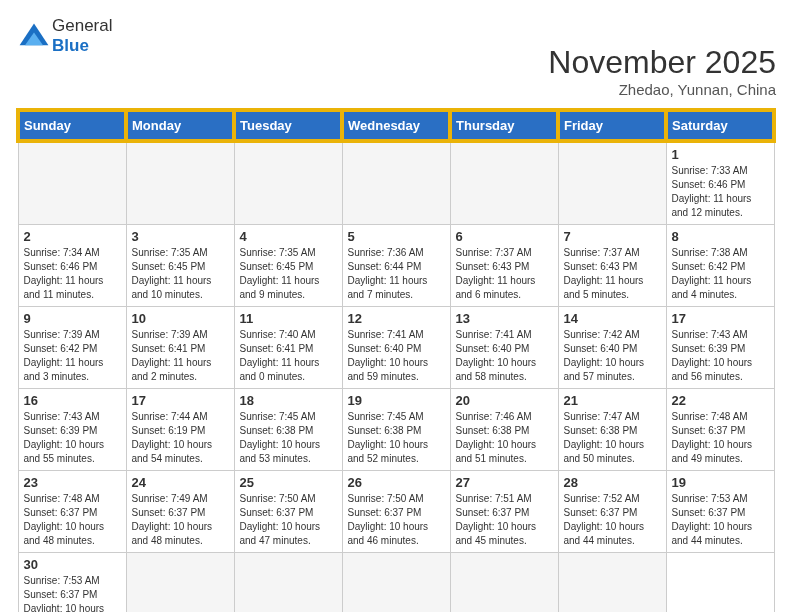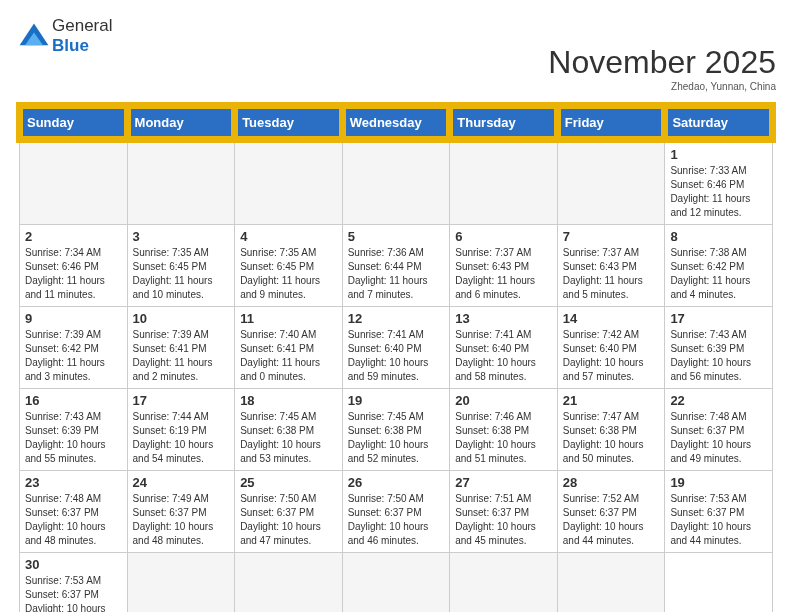--- a/index.html
+++ b/index.html
@@ -27,36 +27,36 @@
     .title-block {
       text-align: right;
       margin-top: 28px;
     }
     .month-title {
       font-size: 32px;
       color: #333;
       font-weight: normal;
     }
     .location {
-      font-size: 10px;
+      font-size: 15px;
       color: #555;
     }
     .calendar {
       width: 100%;
       border-collapse: collapse;
       border: 1px solid #ccc;
     }
     .calendar th {
       background-color: #2a6fc4;
       color: #fff;
       font-size: 13px;
       font-weight: bold;
       padding: 6px 4px;
       text-align: left;
-      border: 7px solid #eab308;
+      border: 4px solid #eab308;
     }
     .calendar td {
       width: calc(100% / 7);
       vertical-align: top;
       padding: 4px 5px;
       border: 1px solid #ccc;
       background: #fff;
       height: 80px;
       font-size: 10.5px;
       color: #333;

